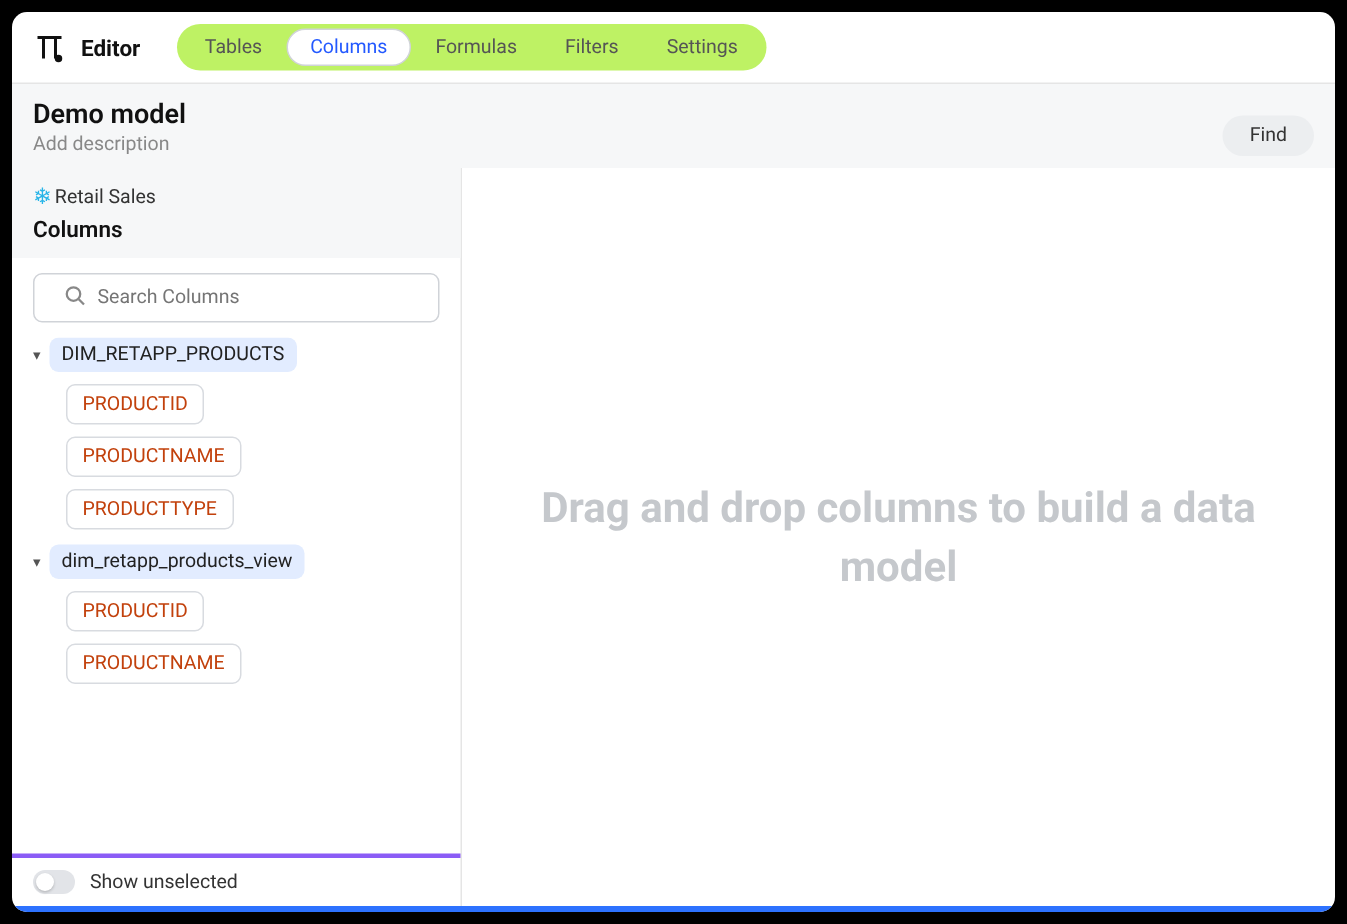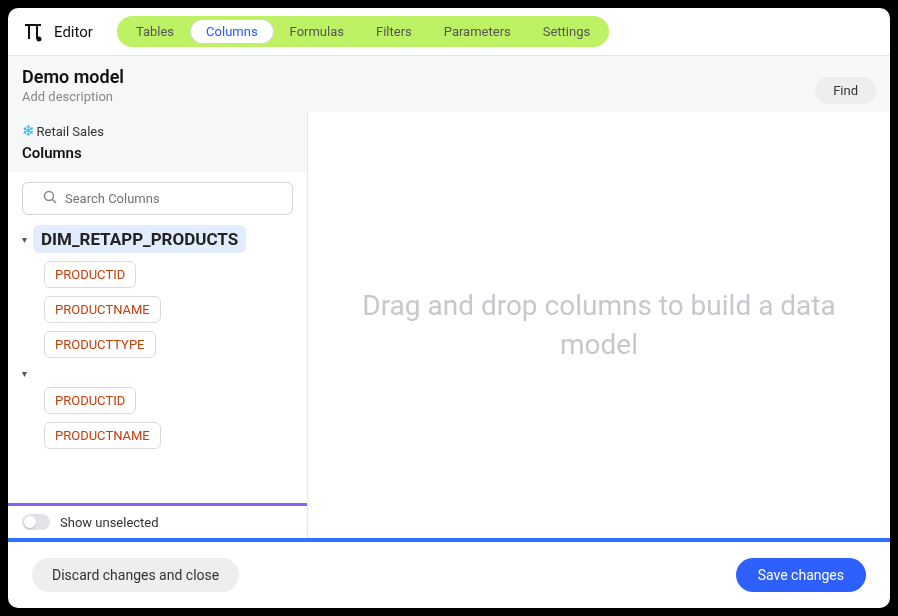--- a/index.html
+++ b/index.html
@@ -1,21 +1,21 @@
 <!DOCTYPE html>
 <html><head>
   <meta charset="utf-8">
   <style>
     * { margin: 0; padding: 0; box-sizing: border-box; font-family: -apple-system, BlinkMacSystemFont, "Segoe UI", Roboto, sans-serif; }
     body { width: 898px; height: 616px; background: #000; display: flex; align-items: center; justify-content: center; }
     .window { width: 882px; height: 600px; background: #fff; border-radius: 10px; overflow: hidden; display: flex; flex-direction: column; }
     
     .topbar { display: flex; align-items: center; padding: 8px 14px; gap: 10px; border-bottom: 1px solid #e5e5e5; }
     .logo { width: 22px; height: 22px; display: flex; align-items: center; justify-content: center; }
-    .app-title { font-weight: 400; font-size: 15px; color: #111; margin-right: 14px; }
+    .app-title { font-weight: 700; font-size: 15px; color: #111; margin-right: 14px; }
     .tabs { display: flex; background: #bef264; border-radius: 18px; padding: 3px; gap: 0; }
     .tab { padding: 5px 16px; font-size: 13px; color: #555; border-radius: 15px; cursor: pointer; }
     .tab.active { background: #fff; color: #2359ff; border: 1px solid #d0d3d8; padding: 4px 15px; }
     
     .header { background: #f6f7f8; padding: 10px 14px 8px; display: flex; justify-content: space-between; align-items: flex-end; }
     .header-left h1 { font-size: 18px; font-weight: 600; color: #111; margin-bottom: 2px; }
     .header-left .desc { font-size: 13px; color: #888; }
     .find-btn { background: #eceef0; border: none; border-radius: 16px; padding: 6px 18px; font-size: 13px; color: #333; cursor: pointer; }
     
     .body { flex: 1; display: flex; overflow: hidden; }
@@ -29,30 +29,30 @@
     .search-box { display: flex; align-items: center; border: 1px solid #d0d3d8; border-radius: 6px; padding: 6px 20px; gap: 8px; }
     .search-box input { border: none; outline: none; font-size: 13px; flex: 1; background: transparent; }
     .search-icon { color: #888; }
     
     .tree { flex: 1; overflow-y: auto; padding: 0 8px 10px 14px; position: relative; }
     .tree::-webkit-scrollbar { width: 6px; }
     .tree::-webkit-scrollbar-thumb { background: #c5c8cc; border-radius: 3px; }
     .tree-group { margin-bottom: 10px; }
     .group-row { display: flex; align-items: center; gap: 6px; cursor: pointer; margin-bottom: 8px; }
     .chevron { color: #555; font-size: 10px; transform: rotate(0deg); }
-    .pill { background: #e2ecff; border-radius: 6px; padding: 4px 8px; font-size: 17px; color: #222; font-weight: bold; }
+    .pill { background: #e2ecff; border-radius: 6px; padding: 4px 8px; font-size: 13px; color: #222; }
     .leaf-row { margin-left: 22px; margin-bottom: 8px; }
     .leaf { display: inline-block; border: 1px solid #d8dbe0; border-radius: 6px; padding: 5px 10px; font-size: 13px; color: #c2410c; cursor: grab; }
     
     .show-unselected { display: flex; align-items: center; gap: 10px; padding: 8px 14px; border-top: 3px solid #8b5cf6; font-size: 13px; color: #333; }
     .toggle { width: 28px; height: 16px; background: #e2e4e8; border-radius: 8px; position: relative; cursor: pointer; }
     .toggle::after { content: ""; position: absolute; width: 12px; height: 12px; background: #fff; border-radius: 50%; top: 2px; left: 2px; box-shadow: 0 1px 2px rgba(0,0,0,0.2); }
     
     .canvas { flex: 1; display: flex; align-items: center; justify-content: center; }
-    .canvas-msg { text-align: center; color: #c5c8cc; font-size: 28px; font-weight: 400; line-height: 1.4; padding: 0 40px; }
+    .canvas-msg { text-align: center; color: #c5c8cc; font-size: 28px; font-weight: 700; line-height: 1.4; padding: 0 40px; }
     
     .divider { height: 4px; background: #2d72ff; }
     
     .footer { display: flex; justify-content: space-between; align-items: center; padding: 16px 24px; }
     .discard-btn { background: #eceef0; border: none; border-radius: 18px; padding: 9px 20px; font-size: 14px; color: #333; cursor: pointer; }
     .save-btn { background: #2d60ff; color: #fff; border: none; border-radius: 18px; padding: 9px 22px; font-size: 14px; cursor: pointer; }
   </style>
 </head>
 <body>
 
@@ -68,21 +68,20 @@
             <circle cx="16" cy="17" r="1.5" fill="#111"></circle>
           </g>
         </svg>
     </div>
     <div class="app-title">Editor</div>
     <div class="tabs">
       <div class="tab">Tables</div>
       <div class="tab active">Columns</div>
       <div class="tab">Formulas</div>
       <div class="tab">Filters</div>
-      <div class="tab">Parameters</div>
       <div class="tab">Settings</div>
     </div>
   </div>
 
   <div class="header">
     <div class="header-left">
       <h1>Demo model</h1>
       <div class="desc">Add description</div>
     </div>
     <button class="find-btn">Find</button>
@@ -117,37 +116,34 @@
             <span class="pill">DIM_RETAPP_PRODUCTS</span>
           </div>
           <div class="leaf-row"><span class="leaf">PRODUCTID</span></div>
           <div class="leaf-row"><span class="leaf">PRODUCTNAME</span></div>
           <div class="leaf-row"><span class="leaf">PRODUCTTYPE</span></div>
         </div>
 
         <div class="tree-group">
           <div class="group-row">
             <span class="chevron">▾</span>
+            <span class="pill">dim_retapp_products_view</span>
           </div>
           <div class="leaf-row"><span class="leaf">PRODUCTID</span></div>
           <div class="leaf-row"><span class="leaf">PRODUCTNAME</span></div>
         </div>
       </div>
 
       <div class="show-unselected">
         <div class="toggle"></div>
         <span>Show unselected</span>
       </div>
     </div>
 
     <div class="canvas">
       <div class="canvas-msg">Drag and drop columns to build a data model</div>
     </div>
   </div>
 
   <div class="divider"></div>
 
-  <div class="footer">
-    <button class="discard-btn">Discard changes and close</button>
-    <button class="save-btn">Save changes</button>
-  </div>
 
 </div>
 
 </body></html>

